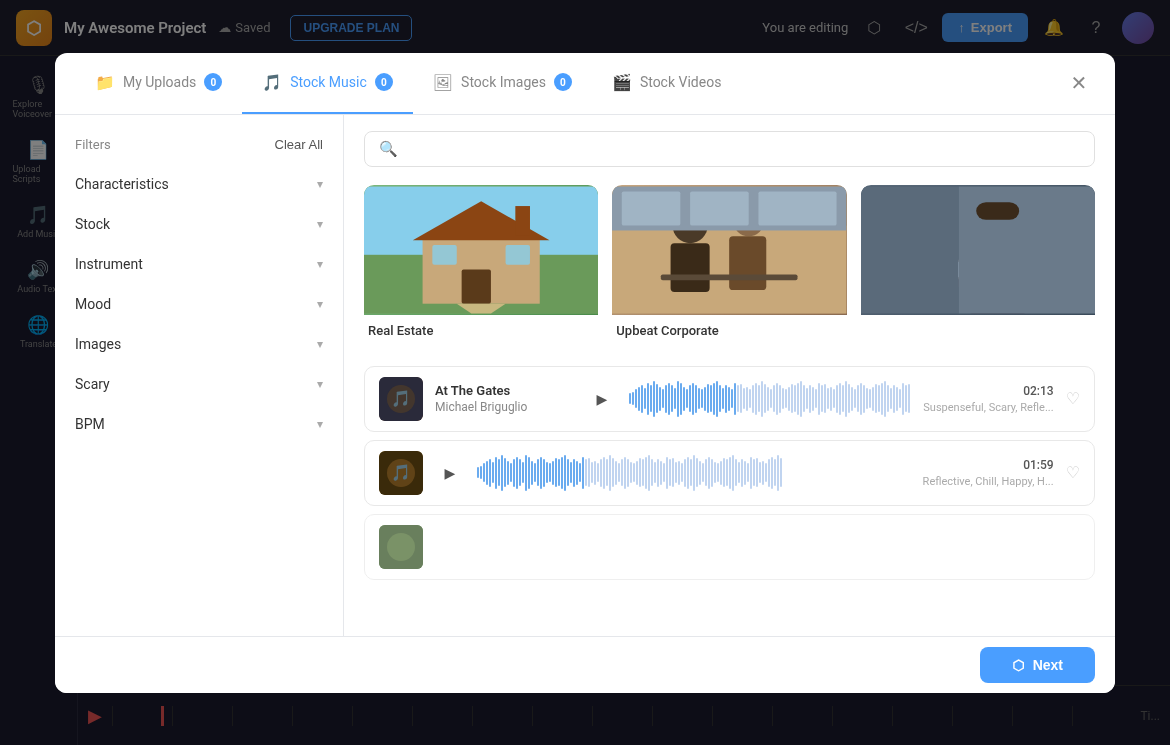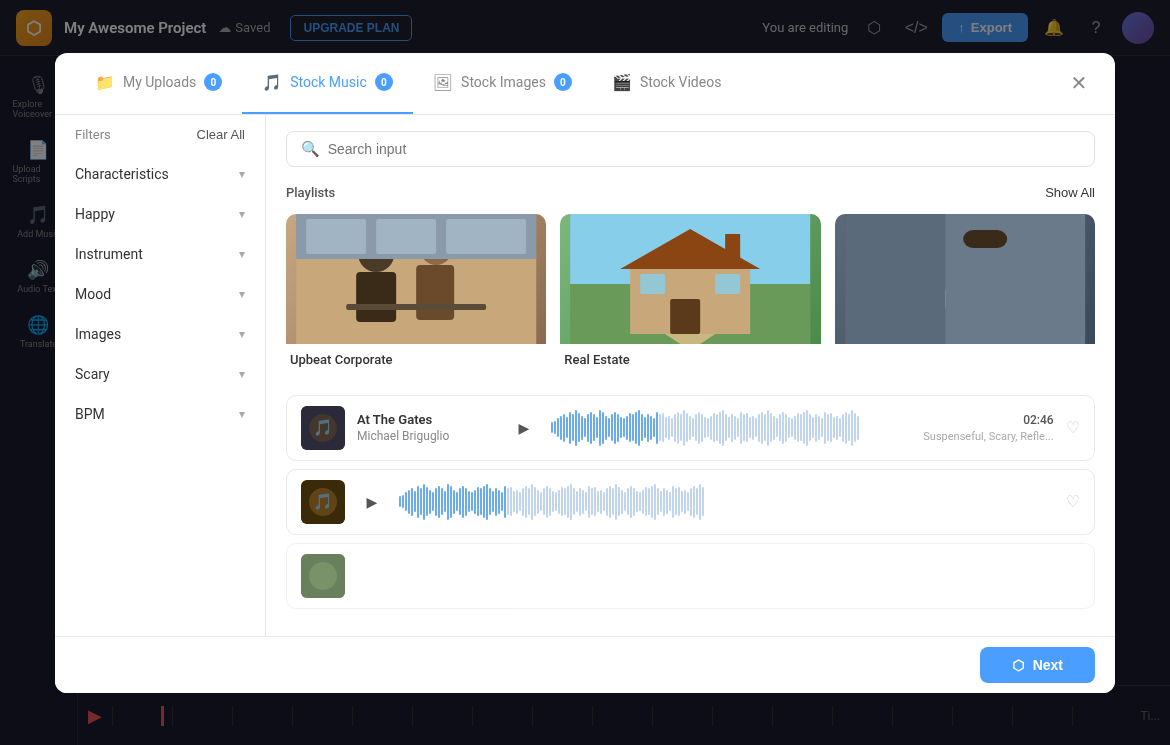--- a/index.html
+++ b/index.html
@@ -220,25 +220,25 @@
 
     
     .modal-body {
       display: flex;
       flex: 1;
       overflow: hidden;
     }
 
     
     .filter-panel {
-      width: 211px;
+      width: 289px;
       flex-shrink: 0;
       border-right: 1px solid #e5e7eb;
       overflow-y: auto;
-      padding: 4px 0;
+      padding: 14px 0;
     }
 
     .filter-header {
       display: flex;
       justify-content: space-between;
       align-items: center;
       padding: 8px 20px 12px;
     }
 
     .filter-label {
@@ -618,21 +618,21 @@
         <div class="filter-header">
           <span class="filter-label">Filters</span>
           <button class="clear-all-btn">Clear All</button>
         </div>
 
         <div class="filter-item">
           <span>Characteristics</span>
           <span class="chevron-down">▾</span>
         </div>
         <div class="filter-item">
-          <span>Happy</span>
+          <span>Stock</span>
           <span class="chevron-down">▾</span>
         </div>
         <div class="filter-item">
           <span>Instrument</span>
           <span class="chevron-down">▾</span>
         </div>
         <div class="filter-item">
           <span>Mood</span>
           <span class="chevron-down">▾</span>
         </div>
@@ -647,29 +647,50 @@
         <div class="filter-item">
           <span>BPM</span>
           <span class="chevron-down">▾</span>
         </div>
       </div>
 
       <div class="content-panel">
 
         <div class="search-bar">
           <span class="search-icon">🔍</span>
-          <input class="search-input" type="text" placeholder="Search input" style="">
-        </div>
-
-        <div class="section-header">
-          <span class="section-title">Playlists</span>
-          <button class="show-all-btn">Show All</button>
-        </div>
+        </div>
+
 
         <div class="playlists-grid">
+
+          <div class="playlist-card">
+            <div class="playlist-thumb-realestate">
+              <svg width="100%" height="130" viewBox="0 0 240 130" xmlns="http://www.w3.org/2000/svg">
+                <rect width="240" height="130" fill="#7aaa6a"></rect>
+
+                <rect width="240" height="70" fill="#87ceeb"></rect>
+
+                <rect y="70" width="240" height="60" fill="#6a9a5a"></rect>
+
+                <rect x="60" y="50" width="120" height="70" fill="#c8a87a"></rect>
+
+                <polygon points="50,55 120,15 190,55" fill="#8b4513"></polygon>
+
+                <rect x="100" y="85" width="30" height="35" rx="2" fill="#5a3a1a"></rect>
+
+                <rect x="70" y="60" width="25" height="20" rx="2" fill="#87ceeb" opacity="0.8"></rect>
+                <rect x="145" y="60" width="25" height="20" rx="2" fill="#87ceeb" opacity="0.8"></rect>
+
+                <rect x="155" y="20" width="15" height="30" fill="#8b4513"></rect>
+
+                <polygon points="110,130 130,130 145,120 95,120" fill="#c8b880"></polygon>
+              </svg>
+            </div>
+            <div class="playlist-name">Real Estate</div>
+          </div>
 
           <div class="playlist-card">
             <div class="playlist-thumb-upbeat">
 
               <svg width="100%" height="130" viewBox="0 0 240 130" xmlns="http://www.w3.org/2000/svg">
                 <rect width="240" height="130" fill="#b8956a"></rect>
                 <rect x="0" y="40" width="240" height="90" fill="#c8a87a"></rect>
 
                 <circle cx="80" cy="40" r="18" fill="#4a3a28"></circle>
                 <rect x="60" y="58" width="40" height="50" rx="4" fill="#3a2a18"></rect>
@@ -678,46 +699,20 @@
 
                 <rect x="50" y="90" width="140" height="6" rx="2" fill="#5a4a38"></rect>
 
                 <rect x="0" y="0" width="240" height="45" fill="#8a9aaa"></rect>
                 <rect x="10" y="5" width="60" height="35" rx="2" fill="#aabfcf" opacity="0.7"></rect>
                 <rect x="80" y="5" width="60" height="35" rx="2" fill="#aabfcf" opacity="0.7"></rect>
                 <rect x="150" y="5" width="80" height="35" rx="2" fill="#aabfcf" opacity="0.7"></rect>
               </svg>
             </div>
             <div class="playlist-name">Upbeat Corporate</div>
-          </div>
-
-          <div class="playlist-card">
-            <div class="playlist-thumb-realestate">
-              <svg width="100%" height="130" viewBox="0 0 240 130" xmlns="http://www.w3.org/2000/svg">
-                <rect width="240" height="130" fill="#7aaa6a"></rect>
-
-                <rect width="240" height="70" fill="#87ceeb"></rect>
-
-                <rect y="70" width="240" height="60" fill="#6a9a5a"></rect>
-
-                <rect x="60" y="50" width="120" height="70" fill="#c8a87a"></rect>
-
-                <polygon points="50,55 120,15 190,55" fill="#8b4513"></polygon>
-
-                <rect x="100" y="85" width="30" height="35" rx="2" fill="#5a3a1a"></rect>
-
-                <rect x="70" y="60" width="25" height="20" rx="2" fill="#87ceeb" opacity="0.8"></rect>
-                <rect x="145" y="60" width="25" height="20" rx="2" fill="#87ceeb" opacity="0.8"></rect>
-
-                <rect x="155" y="20" width="15" height="30" fill="#8b4513"></rect>
-
-                <polygon points="110,130 130,130 145,120 95,120" fill="#c8b880"></polygon>
-              </svg>
-            </div>
-            <div class="playlist-name">Real Estate</div>
           </div>
 
           <div class="playlist-card">
             <div class="playlist-thumb-tech">
               <svg width="100%" height="130" viewBox="0 0 240 130" xmlns="http://www.w3.org/2000/svg">
                 <rect width="240" height="130" fill="#4a5a6a"></rect>
 
                 <circle cx="140" cy="35" r="22" fill="#c8a882"></circle>
 
                 <rect x="110" y="57" width="60" height="73" rx="4" fill="#3a3a4a"></rect>
@@ -847,21 +842,21 @@
               <div class="waveform-bar" style="height: 24px; background: rgb(192, 212, 240);"></div>
               <div class="waveform-bar" style="height: 18.4px; background: rgb(192, 212, 240);"></div>
               <div class="waveform-bar" style="height: 28px; background: rgb(192, 212, 240);"></div>
               <div class="waveform-bar" style="height: 32px; background: rgb(192, 212, 240);"></div>
               <div class="waveform-bar" style="height: 26.4px; background: rgb(192, 212, 240);"></div>
               <div class="waveform-bar" style="height: 36px; background: rgb(192, 212, 240);"></div>
               <div class="waveform-bar" style="height: 29.6px; background: rgb(192, 212, 240);"></div>
               <div class="waveform-bar" style="height: 24px; background: rgb(192, 212, 240);"></div>
             </div>
           <div class="track-meta">
-            <span class="track-duration">02:46</span>
+            <span class="track-duration">02:13</span>
             <span class="track-tags">Suspenseful, Scary, Refle...</span>
           </div>
           <button class="heart-btn">♡</button>
         </div>
 
         <div class="track-item">
           <div class="track-thumb track-thumb-eras">
             <svg width="44" height="44" viewBox="0 0 44 44" xmlns="http://www.w3.org/2000/svg">
               <rect width="44" height="44" rx="6" fill="#3a2a0a"></rect>
               <circle cx="22" cy="22" r="14" fill="#6a4a1a" opacity="0.8"></circle>
@@ -966,20 +961,24 @@
               <div class="waveform-bar" style="height: 29.6px; background: rgb(192, 212, 240);"></div>
               <div class="waveform-bar" style="height: 21.6px; background: rgb(192, 212, 240);"></div>
               <div class="waveform-bar" style="height: 24px; background: rgb(192, 212, 240);"></div>
               <div class="waveform-bar" style="height: 18.4px; background: rgb(192, 212, 240);"></div>
               <div class="waveform-bar" style="height: 28px; background: rgb(192, 212, 240);"></div>
               <div class="waveform-bar" style="height: 32px; background: rgb(192, 212, 240);"></div>
               <div class="waveform-bar" style="height: 26.4px; background: rgb(192, 212, 240);"></div>
               <div class="waveform-bar" style="height: 36px; background: rgb(192, 212, 240);"></div>
               <div class="waveform-bar" style="height: 29.6px; background: rgb(192, 212, 240);"></div>
             </div>
+          <div class="track-meta">
+            <span class="track-duration">01:59</span>
+            <span class="track-tags">Reflective, Chill, Happy, H...</span>
+          </div>
           <button class="heart-btn">♡</button>
         </div>
 
         <div class="track-item-partial">
           <div class="track-thumb-third">
             <svg width="44" height="44" viewBox="0 0 44 44" xmlns="http://www.w3.org/2000/svg">
               <rect width="44" height="44" rx="6" fill="#2a4a1a"></rect>
               <circle cx="22" cy="22" r="14" fill="#4a6a2a" opacity="0.8"></circle>
             </svg>
           </div>

